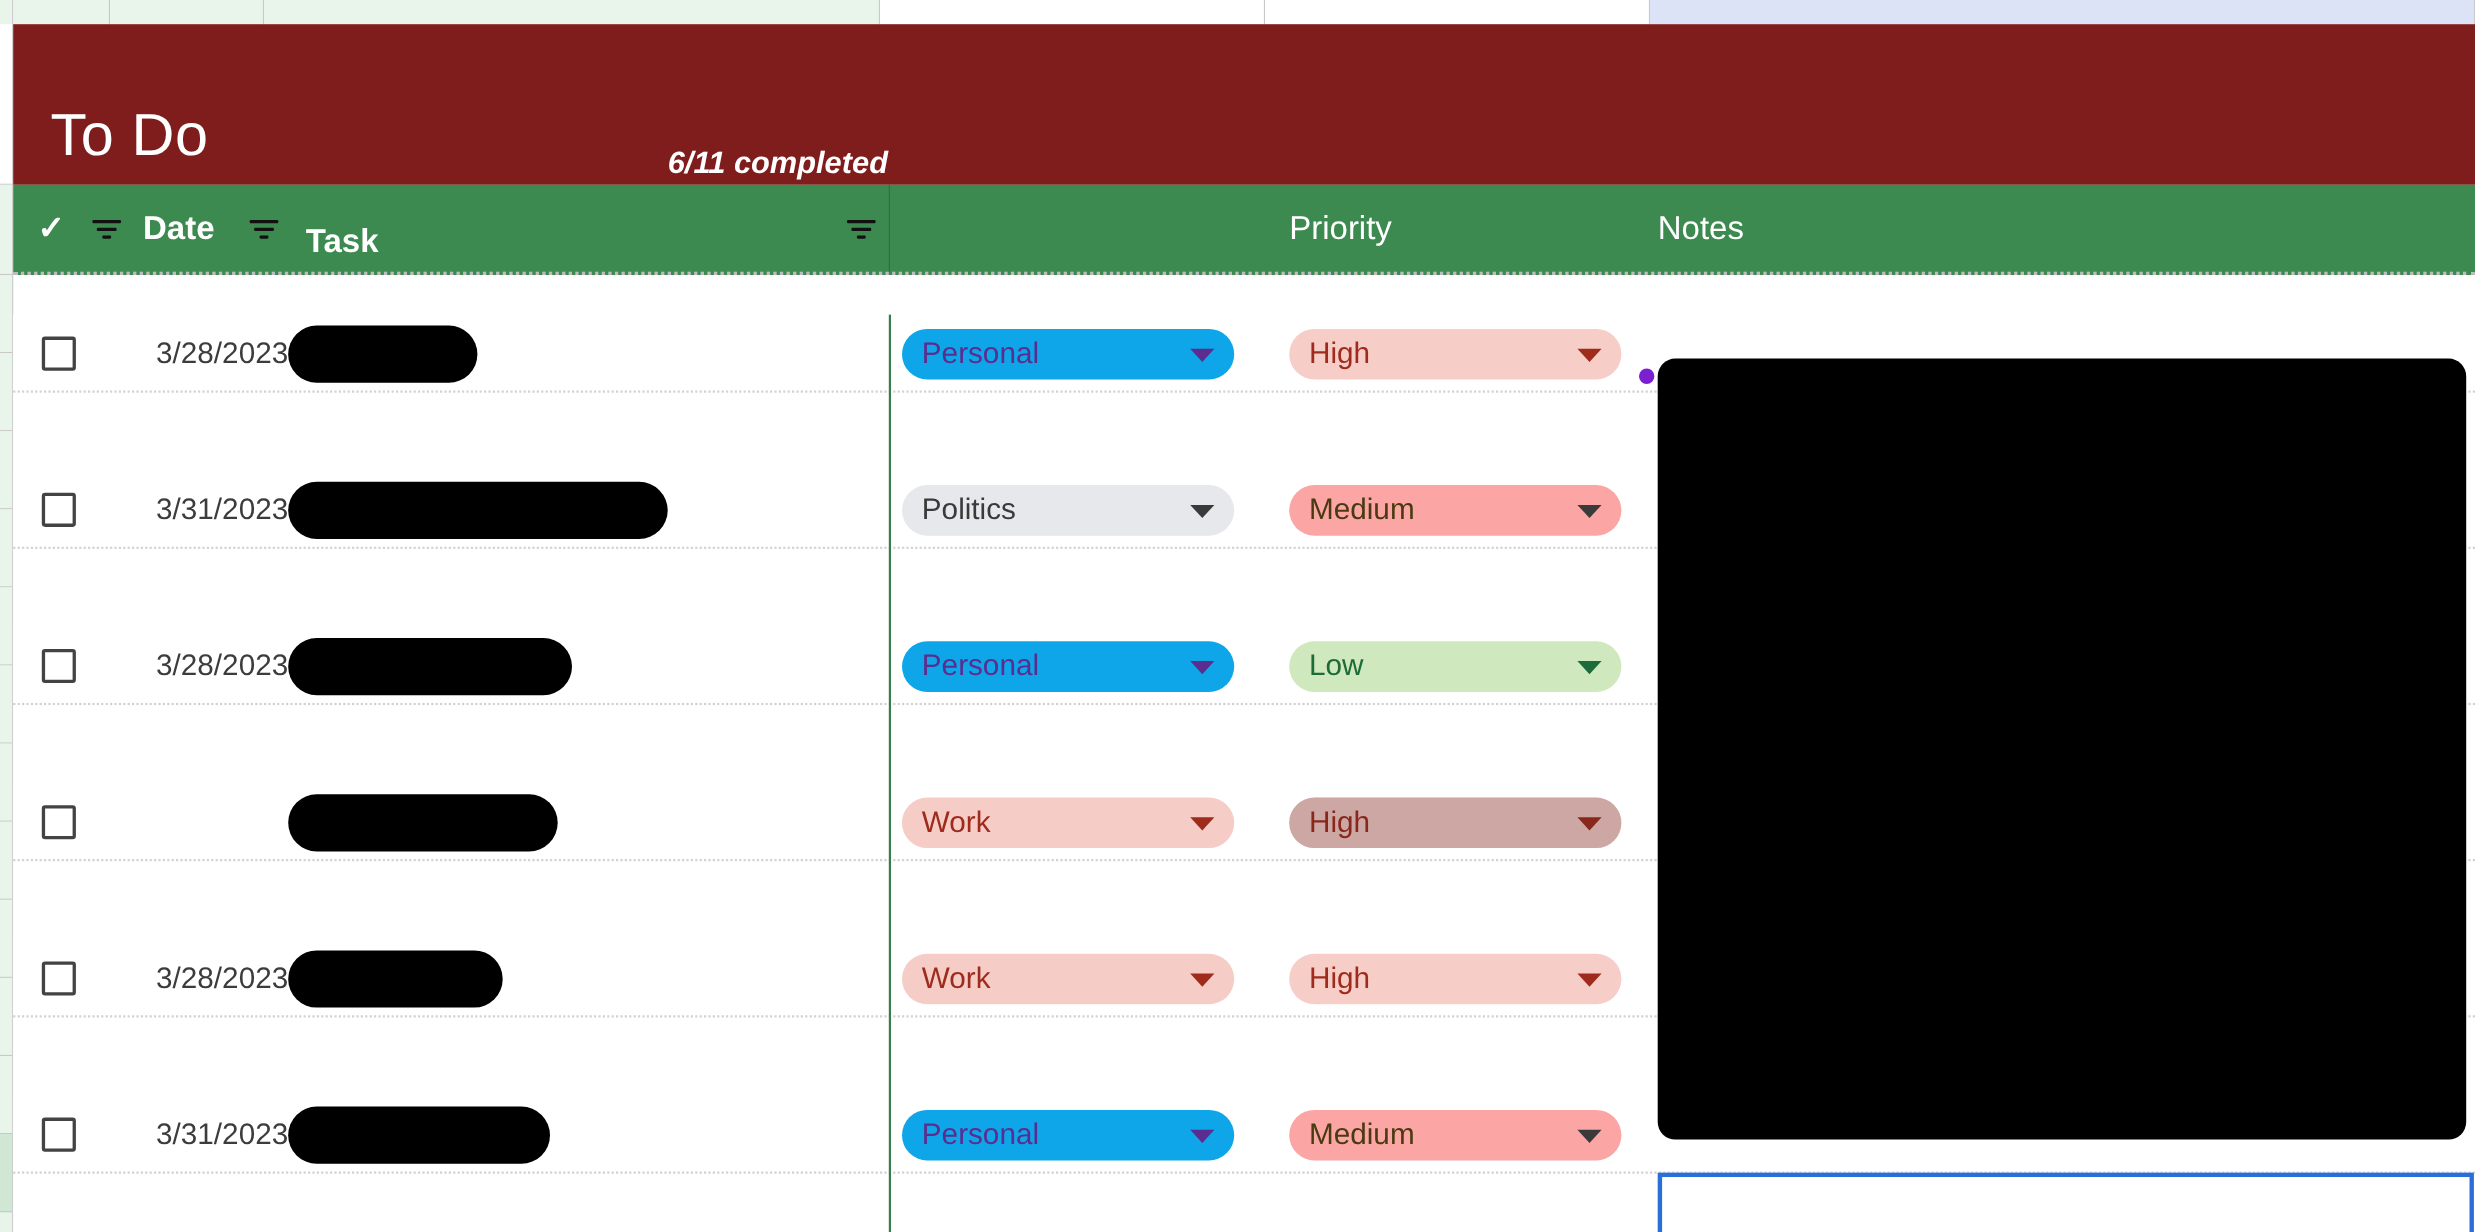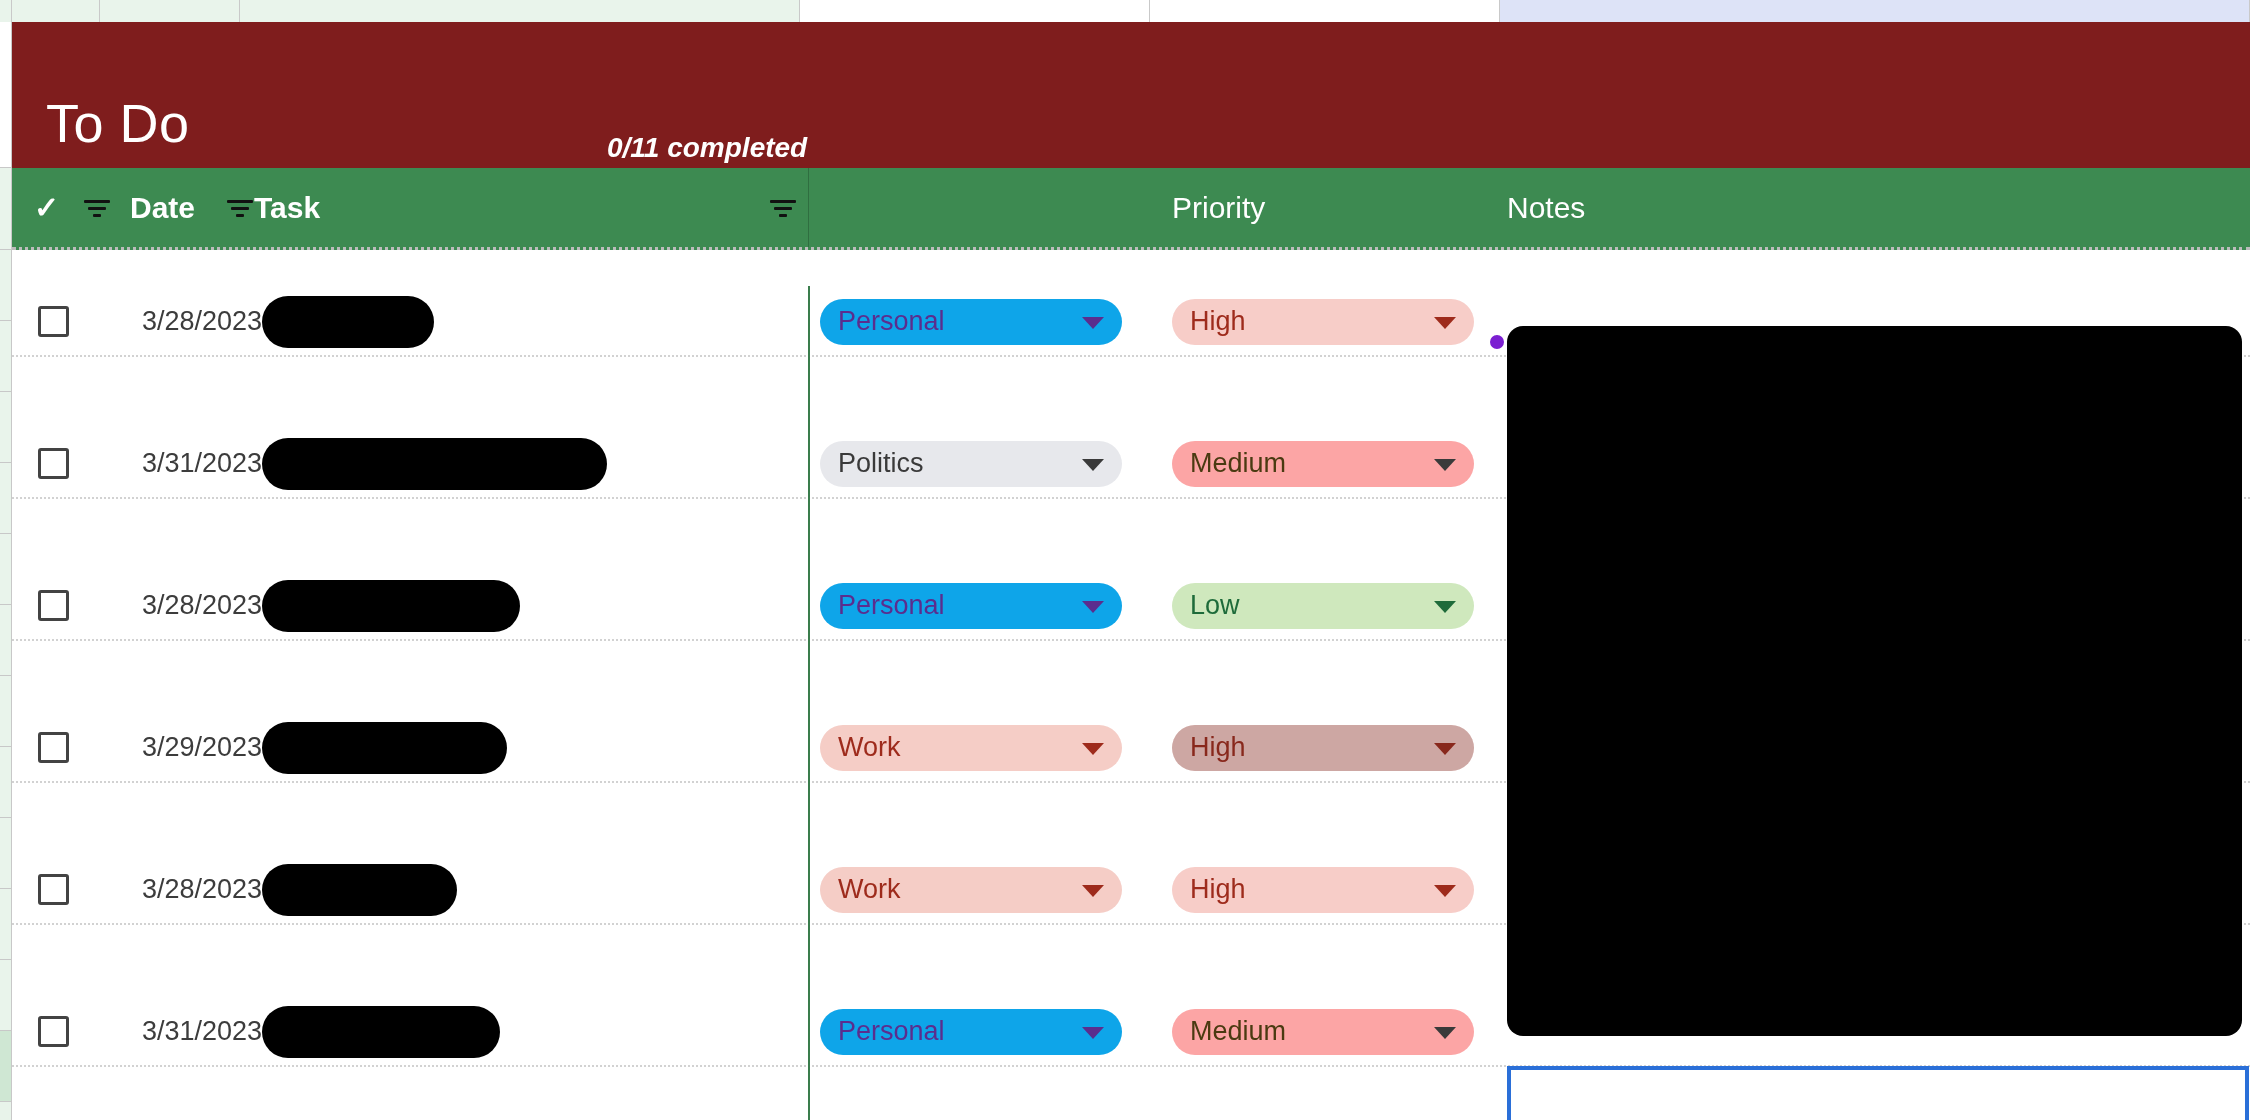--- a/index.html
+++ b/index.html
@@ -173,21 +173,21 @@
     <div class="g-seg" style="height:71px"></div>
     <div class="g-seg" style="height:71px"></div>
     <div class="g-seg" style="height:71px"></div>
     <div class="g-seg" style="height:71px"></div>
     <div class="g-seg" style="height:71px"></div>
     <div class="g-seg g-sel" style="height:71px"></div>
   </div>
 
   <div class="banner">
     <div class="banner-title">To Do</div>
-    <div class="banner-progress">0/11 completed</div>
+    <div class="banner-progress">6/11 completed</div>
   </div>
 
   <div class="colhead">
     <div class="ch-cell" style="left:22px;width:60px;">
       <span class="check-glyph">✓</span>
     </div>
     <div class="ch-cell" style="left:72px;width:40px;">
       <span class="filter-icon">
           <i></i>
           <i></i>
@@ -195,21 +195,21 @@
         </span>
     </div>
     <div class="ch-cell" style="left:118px;width:130px;font-weight:700;">Date</div>
     <div class="ch-cell" style="left:215px;width:40px;">
       <span class="filter-icon">
           <i></i>
           <i></i>
           <i></i>
         </span>
     </div>
-    <div class="ch-cell" style="left:242px;width:200px;font-weight:700;">Task</div>
+    <div class="ch-cell" style="left:266px;width:200px;font-weight:700;margin-top:12px;">Task</div>
     <div class="ch-cell" style="left:758px;width:40px;">
       <span class="filter-icon">
           <i></i>
           <i></i>
           <i></i>
         </span>
     </div>
     <div class="ch-sep" style="left:796px;"></div>
     <div class="ch-cell" style="left:1495px;width:300px;">Notes</div>
     <div class="ch-cell" style="left:1160px;width:300px;">Priority</div>
@@ -289,23 +289,20 @@
             <span>Low</span>
             <span class="caret"></span>
           </div>
         </div>
         <div class="cell c-notes"></div>
       </div>
       <div class="row" style="top: 213px;">
         <div class="cell c-check">
           <div class="checkbox"></div>
         </div>
-        <div class="cell c-date">
-          <span class="date-text">3/29/2023</span>
-        </div>
         <div class="cell c-task">
           <div class="redact" style="width: 245px;"></div>
         </div>
         <div class="cell c-project">
           <div class="chip chip-work">
             <span>Work</span>
             <span class="caret"></span>
           </div>
         </div>
         <div class="cell c-priority">

